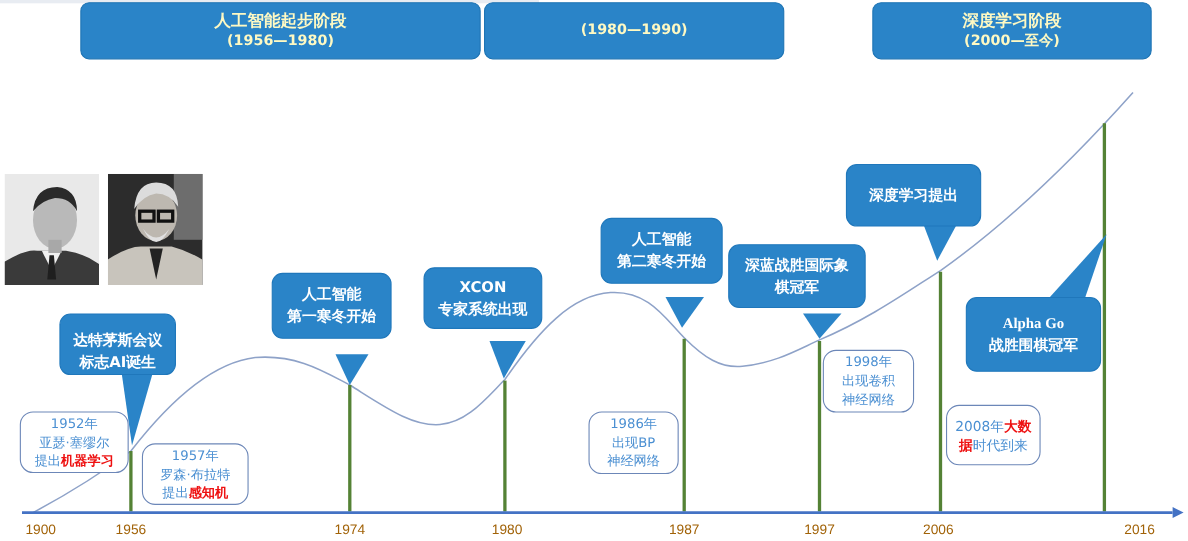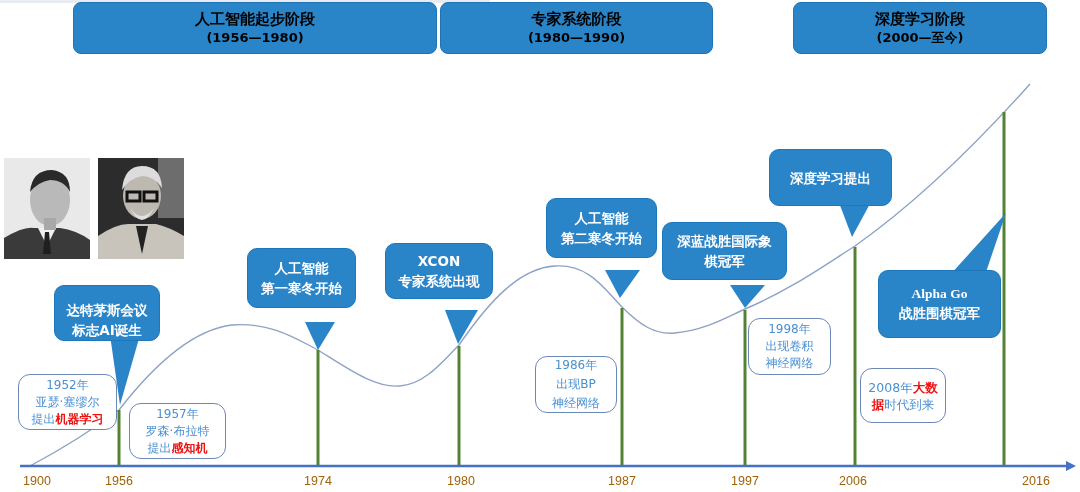--- a/index.html
+++ b/index.html
@@ -1,20 +1,20 @@
 <!DOCTYPE html>
 <html><head>
 <meta charset="utf-8">
 <style>
   html, body { margin:0; padding:0; background:#ffffff; }
   body { width:1080px; height:492px; position:relative; overflow:hidden;
          font-family:"DejaVu Sans","Liberation Sans",sans-serif; }
   .topline { position:absolute; left:0; top:0; width:490px; height:3px; background:#e8ecf2; }
   .phase { position:absolute; top:2px; height:52px; background:#2a84c8; border:1px solid #1e74b4;
-           border-radius:8px; color:#000000; text-align:center; font-weight:bold; box-sizing:border-box;
+           border-radius:8px; color:#fef9c3; text-align:center; font-weight:bold; box-sizing:border-box;
            display:flex; flex-direction:column; justify-content:center; }
   .phase .t1 { font-size:15px; line-height:19px; }
   .phase .t2 { font-size:13px; line-height:18px; }
   svg.chart { position:absolute; left:0; top:0; }
   .callout { position:absolute; background:#2a84c8; border:1px solid #1f77bb; border-radius:10px; color:#fff;
              font-weight:bold; font-size:13.5px; line-height:20px; text-align:center; box-sizing:border-box;
              display:flex; flex-direction:column; justify-content:center; }
   .note { position:absolute; border:1.3px solid #6c87b8; border-radius:12px; background:#fff;
           color:#4a8fd2; font-size:12px; line-height:17px; text-align:center; box-sizing:border-box;
           display:flex; flex-direction:column; justify-content:center; }
@@ -26,21 +26,20 @@
 </head>
 <body>
 
 <div class="topline"></div>
 
 <div class="phase" style="left:73px; width:364px;">
   <div class="t1">人工智能起步阶段</div>
   <div class="t2">(1956—1980)</div>
 </div>
 <div class="phase" style="left:440px; width:273px;">
-  <div class="t1">专家系统阶段</div>
   <div class="t2">(1980—1990)</div>
 </div>
 <div class="phase" style="left:793px; width:254px;">
   <div class="t1">深度学习阶段</div>
   <div class="t2">(2000—至今)</div>
 </div>
 
 <div class="photo" style="left:4px;">
   <svg width="86" height="101" viewBox="0 0 86 101">
     <rect width="86" height="101" fill="#e9e9e9"></rect>
@@ -128,21 +127,21 @@
 <div class="note" style="left:18px; top:374px; width:99px; height:56px;">
   <div>1952年</div>
   <div>亚瑟·塞缪尔</div>
   <div><span>提出</span><span class="red">机器学习</span></div>
 </div>
 <div class="note" style="left:129px; top:403px; width:97px; height:56px;">
   <div>1957年</div>
   <div>罗森·布拉特</div>
   <div><span>提出</span><span class="red">感知机</span></div>
 </div>
-<div class="note" style="left:535px; top:356px; width:82px; height:57px;justify-content:space-between;">
+<div class="note" style="left:535px; top:374px; width:82px; height:57px;">
   <div>1986年</div>
   <div>出现BP</div>
   <div>神经网络</div>
 </div>
 <div class="note" style="left:748px; top:318px; width:83px; height:57px;align-items:center;">
   <div>1998年</div>
   <div>出现卷积</div>
   <div>神经网络</div>
 </div>
 <div class="note" style="left:860px; top:368px; width:86px; height:55px; font-size:12.5px;">

